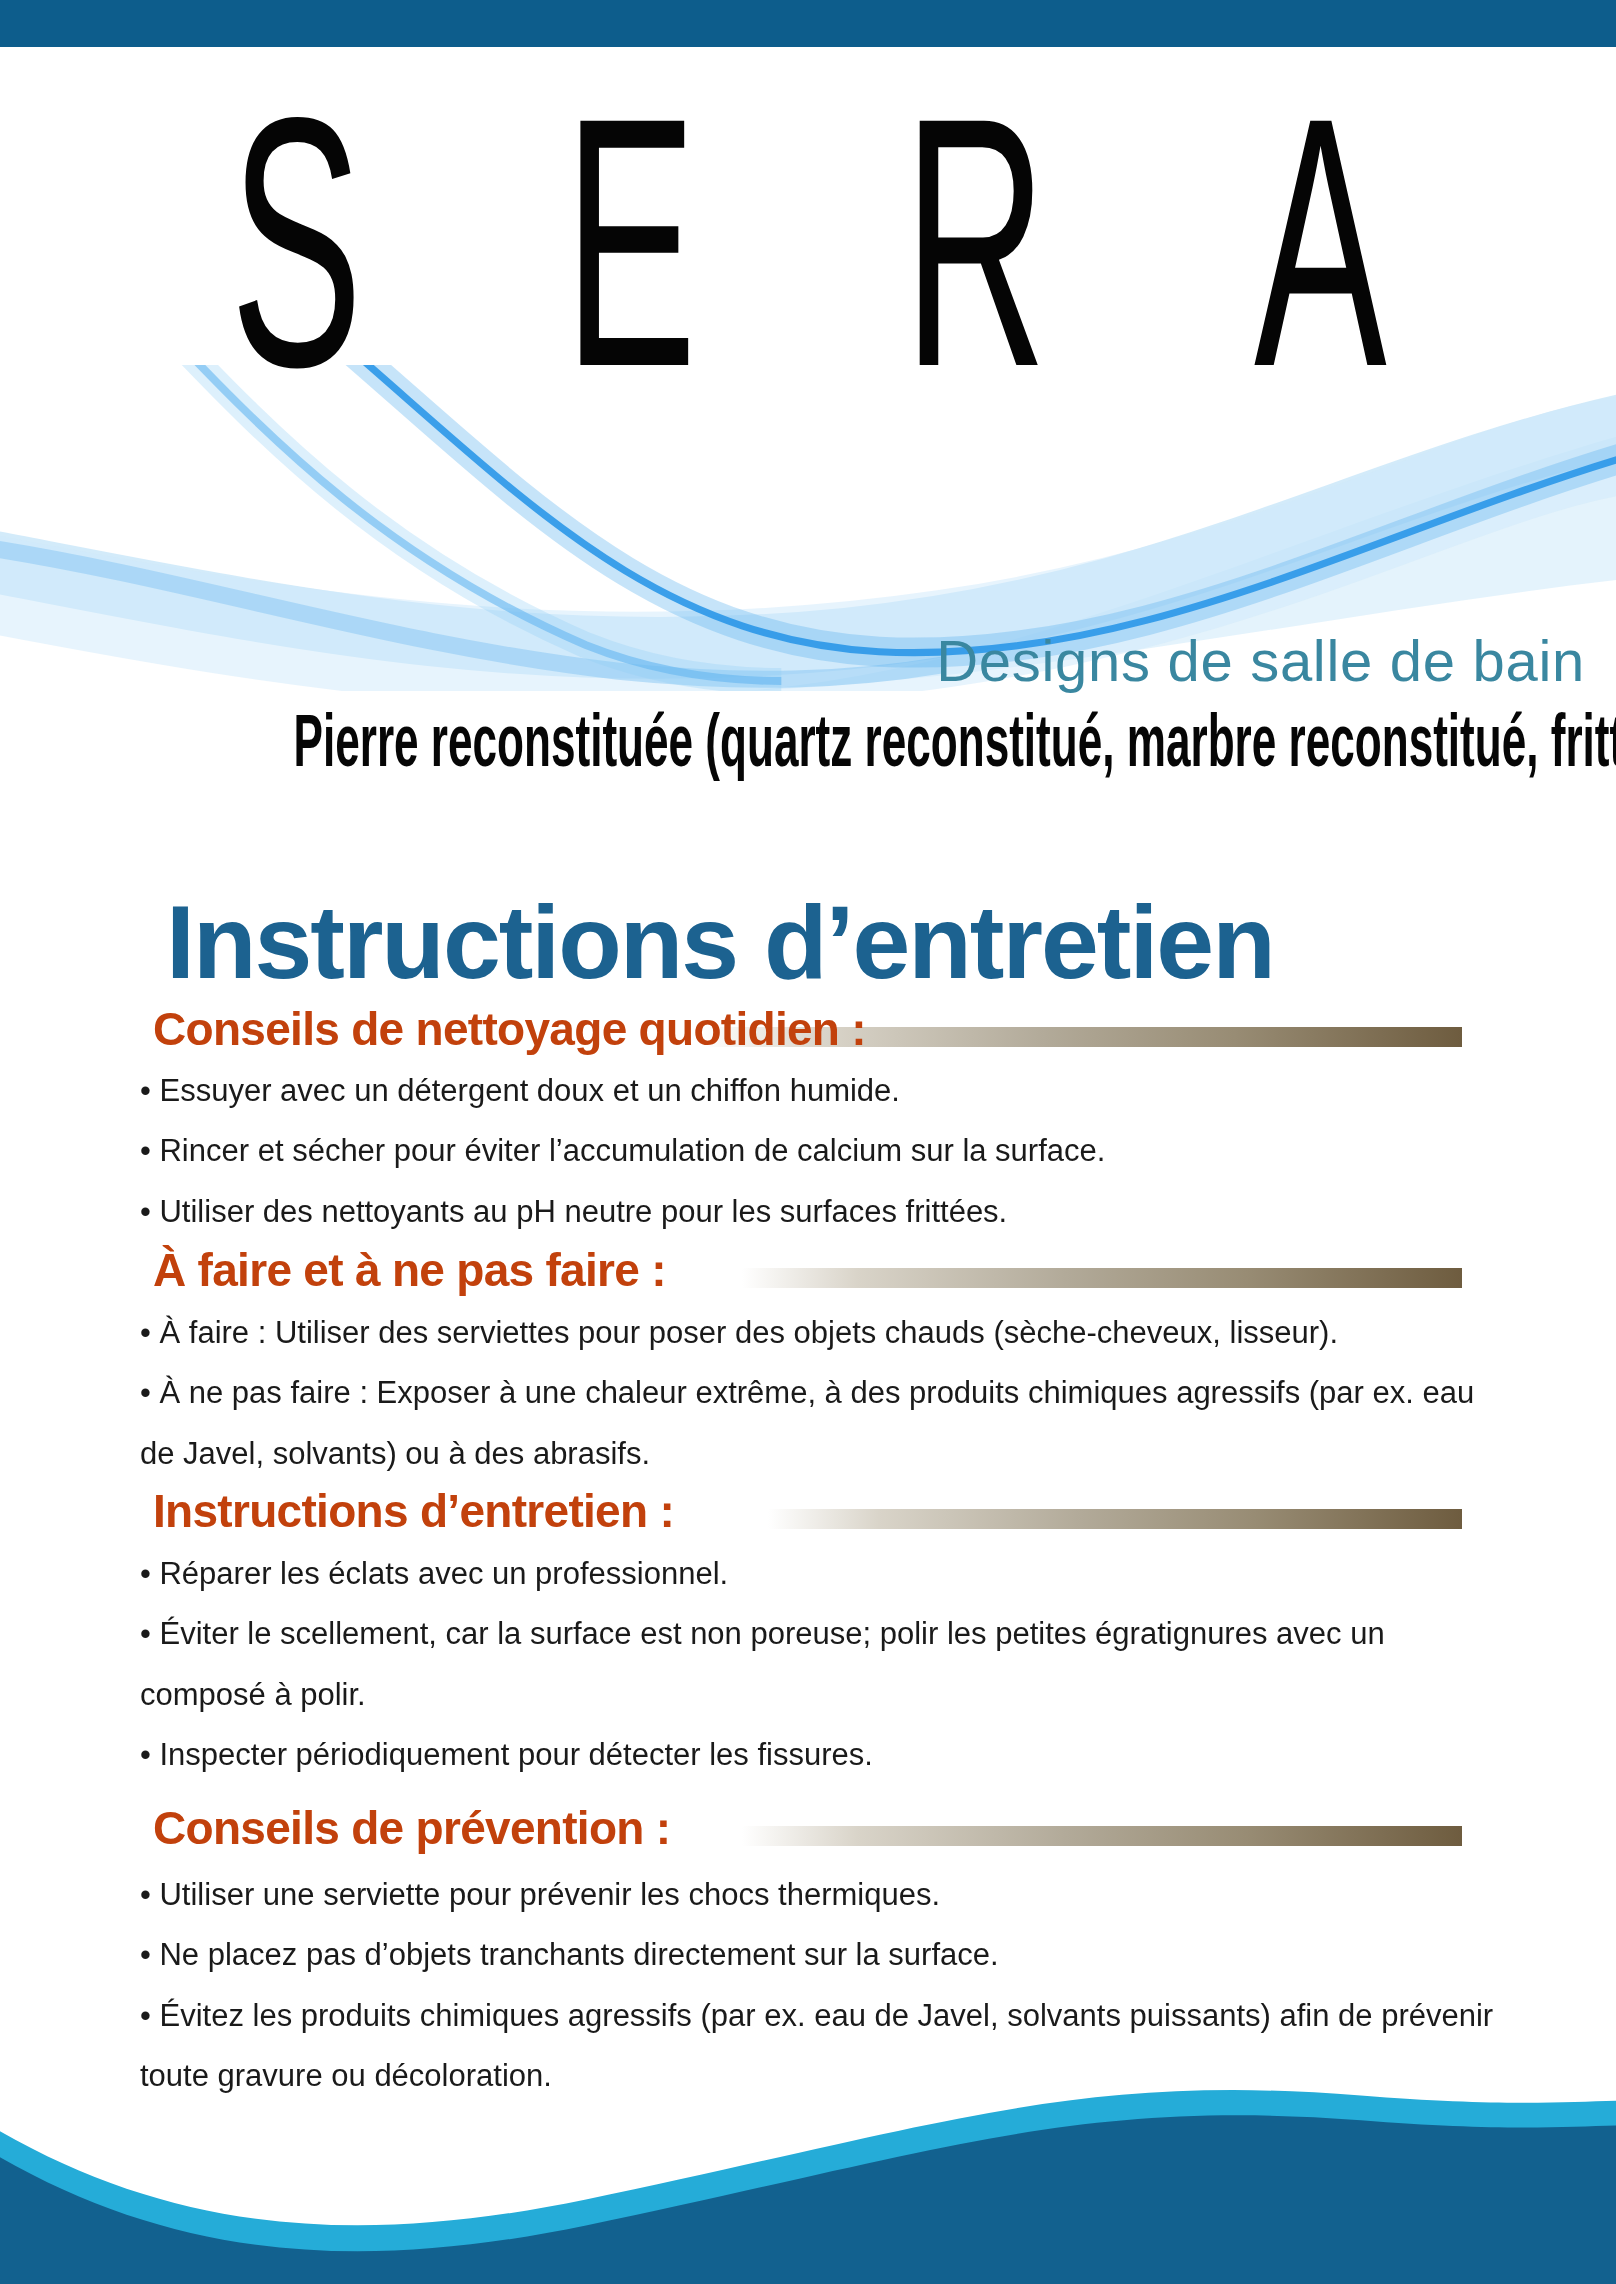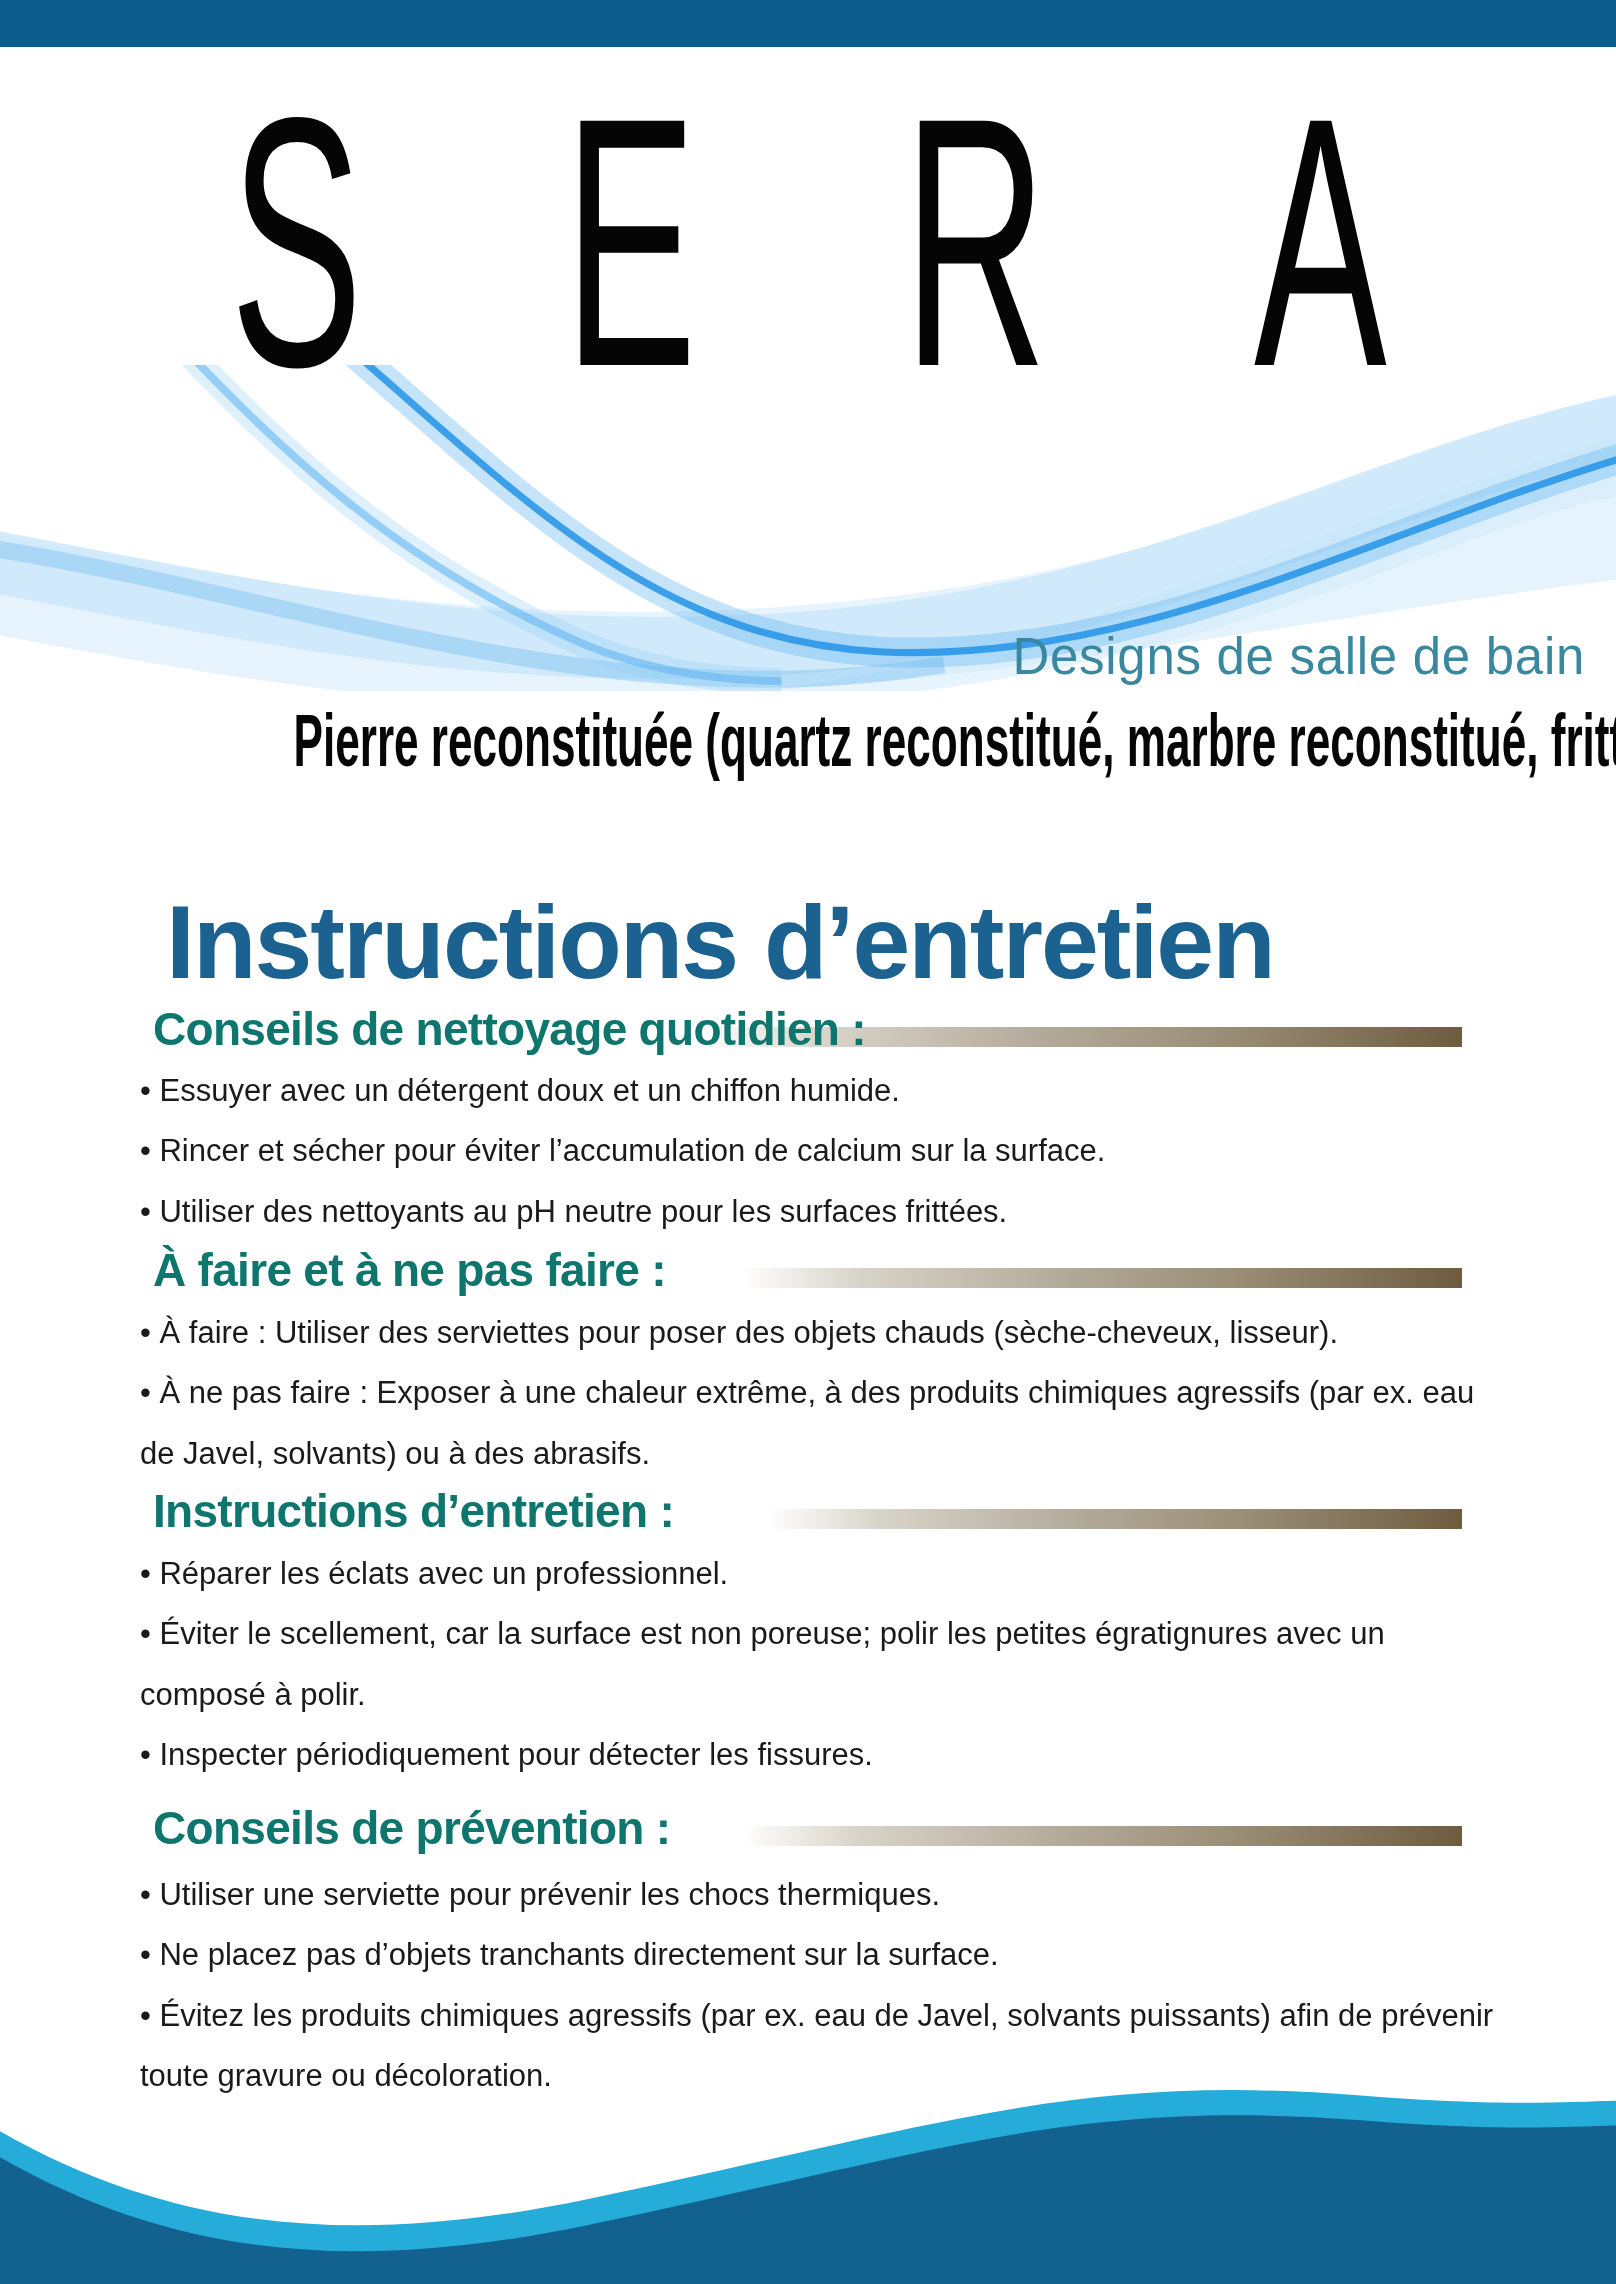--- a/index.html
+++ b/index.html
@@ -16,21 +16,21 @@
   }
   .logo{
     position:absolute;top:65px;left:0;width:100%;
     display:flex;justify-content:center;gap:98px;
     font-size:355px;line-height:1;color:#050505;font-weight:400;
   }
   .logo .letter{display:inline-block;transform:scaleX(0.56);}
   .waves{position:absolute;top:365px;left:0;width:1616px;height:326px;}
   .tagline{
     position:absolute;top:627px;right:31px;
-    font-size:51px;color:#3a87a0;letter-spacing:0.7px;white-space:nowrap;
+    font-size:58px;color:#3a87a0;letter-spacing:0.7px;white-space:nowrap;
   }
   .subtitle-wrap{position:absolute;top:704px;left:0;width:100%;text-align:center;}
   .subtitle{
     display:inline-block;white-space:nowrap;
     font-size:63px;font-weight:700;color:#060606;
     transform:scale(0.70,1.18);transform-origin:center center;
   }
   .main-title{
     position:absolute;top:813px;left:166px;
     font-size:104px;font-weight:700;color:#1c6290;letter-spacing:-2px;white-space:nowrap;
@@ -38,21 +38,21 @@
   .section-head{
     position:absolute;left:0;width:100%;height:55px;
   }
   .section-head .bar{
     position:absolute;top:30px;right:154px;height:19.5px;
     background:linear-gradient(90deg, rgba(235,233,228,0) 0%, #d9d4c9 16%, #b2aa99 45%, #988c74 70%, #6e5c3f 100%);
     z-index:1;
   }
   .section-head .head-text{
     position:absolute;top:5.2px;left:153px;z-index:2;
-    font-size:46px;font-weight:700;color:#0f766e;letter-spacing:-0.7px;white-space:nowrap;
+    font-size:46px;font-weight:700;color:#c2410c;letter-spacing:-0.7px;white-space:nowrap;
   }
   .items{
     position:absolute;left:140px;width:1361px;
     font-size:31px;line-height:1.95;color:#1a1a1a;
   }
   .items p{margin:0;}
   .footer-wave{position:absolute;bottom:0;left:0;width:1616px;height:273px;}
 </style>
 </head>
 <body>

